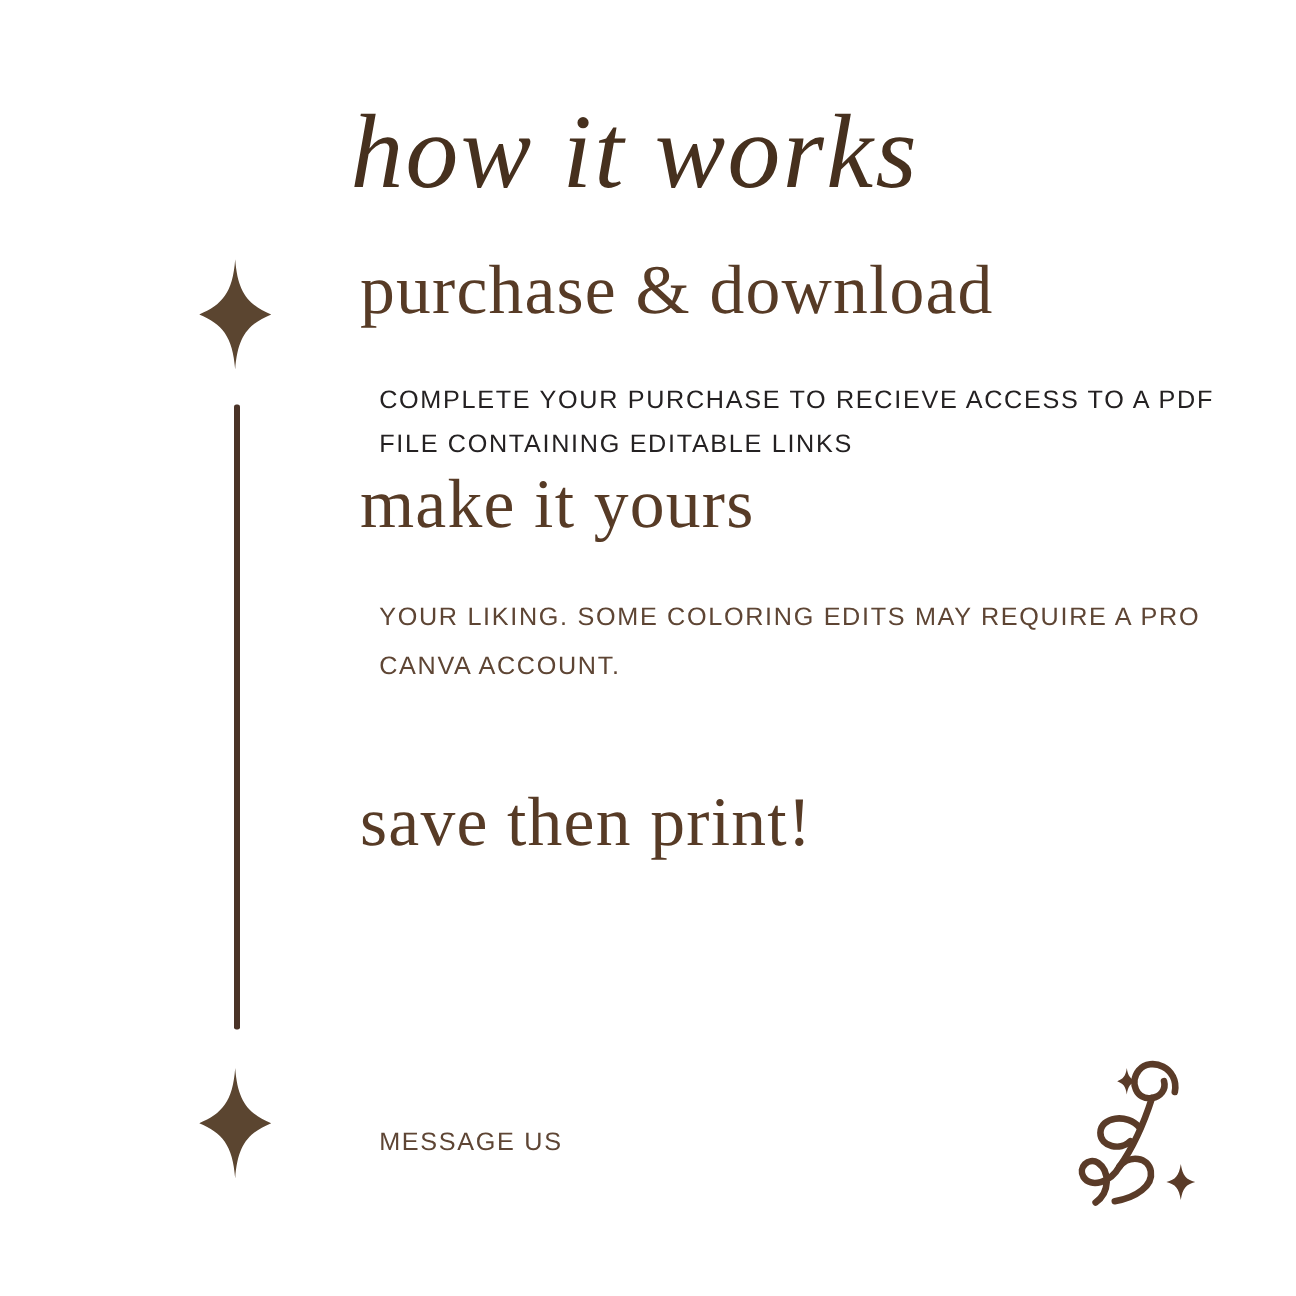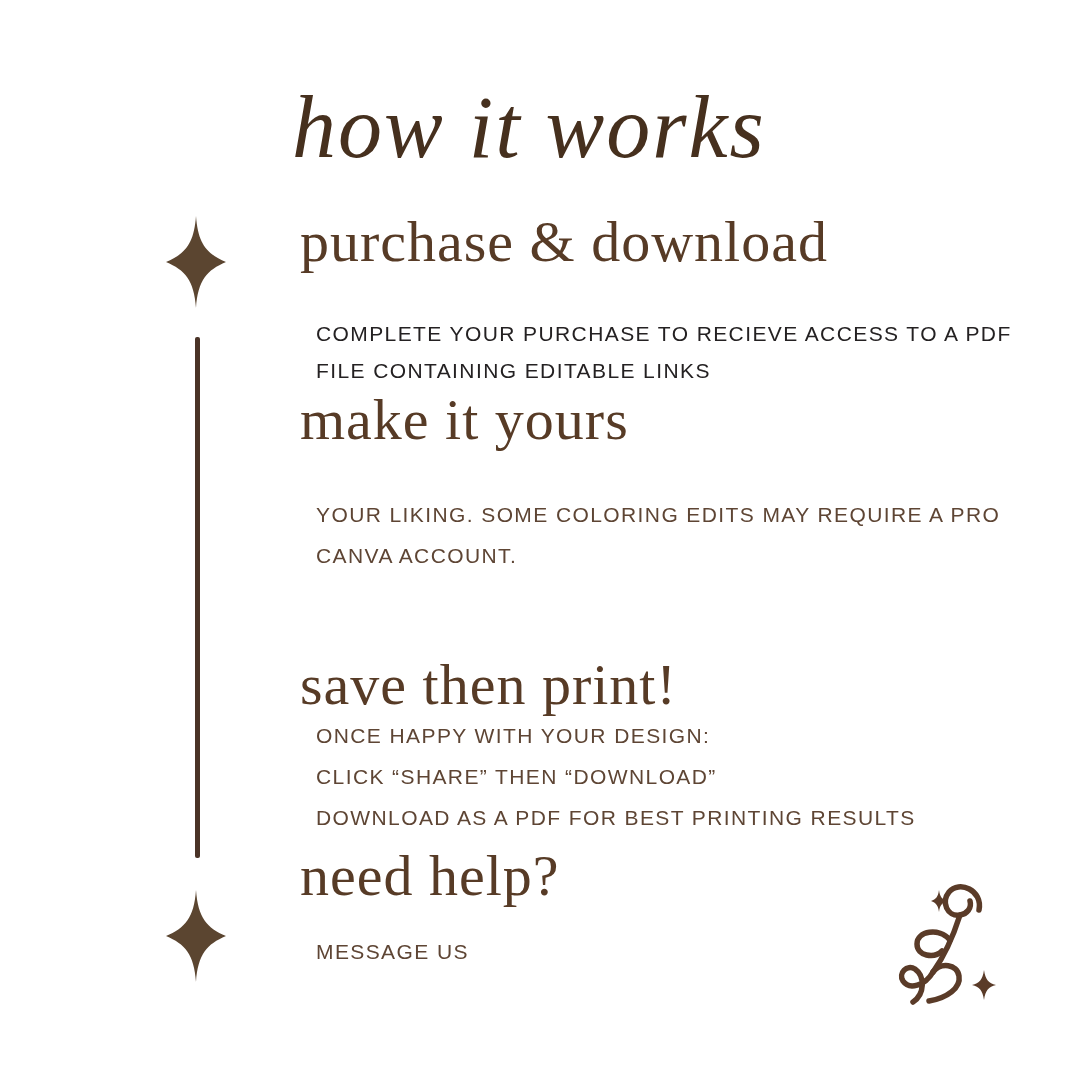--- a/index.html
+++ b/index.html
@@ -66,27 +66,21 @@
     <span class="line">FILE CONTAINING EDITABLE LINKS</span>
   </p>
 
   <h2 class="heading h-make">make it yours</h2>
   <p class="body b-make">
     <span class="line">YOUR LIKING. SOME COLORING EDITS MAY REQUIRE A PRO</span>
     <span class="line">CANVA ACCOUNT.</span>
   </p>
 
   <h2 class="heading h-save">save then print!</h2>
-  <p class="body b-save">
-    <span class="line">ONCE HAPPY WITH YOUR DESIGN:</span>
-    <span class="line">CLICK “SHARE” THEN “DOWNLOAD”</span>
-    <span class="line">DOWNLOAD AS A PDF FOR BEST PRINTING RESULTS</span>
-  </p>
 
-  <h2 class="heading h-help">need help?</h2>
   <p class="body b-help">
     <span class="line">MESSAGE US</span>
   </p>
 
   <svg class="logo" width="110" height="138" viewBox="0 0 110 138" aria-hidden="true">
 
     <path d="M44 10 C45 17 47 19 52 21 C47 23 45 25 44 32 C43 25 41 23 36 21 C41 19 43 17 44 10 Z" fill="#5a3b28"></path>
 
     <g fill="none" stroke="#5a3b28" stroke-width="5.5" stroke-linecap="round">
       <path d="M84 30 C88 10 64 0 54 12 C46 22 52 37 65 35 C72 34 77 28 75 21"></path>

